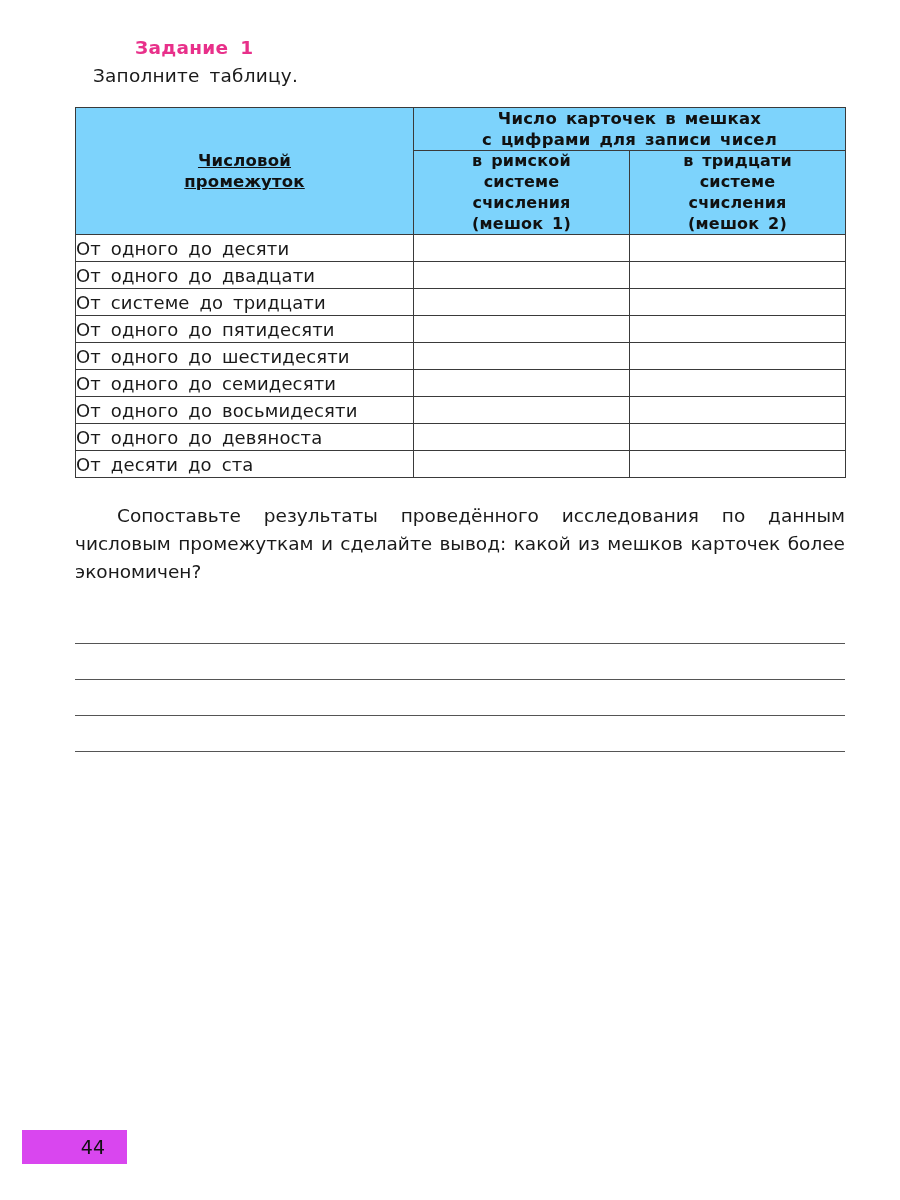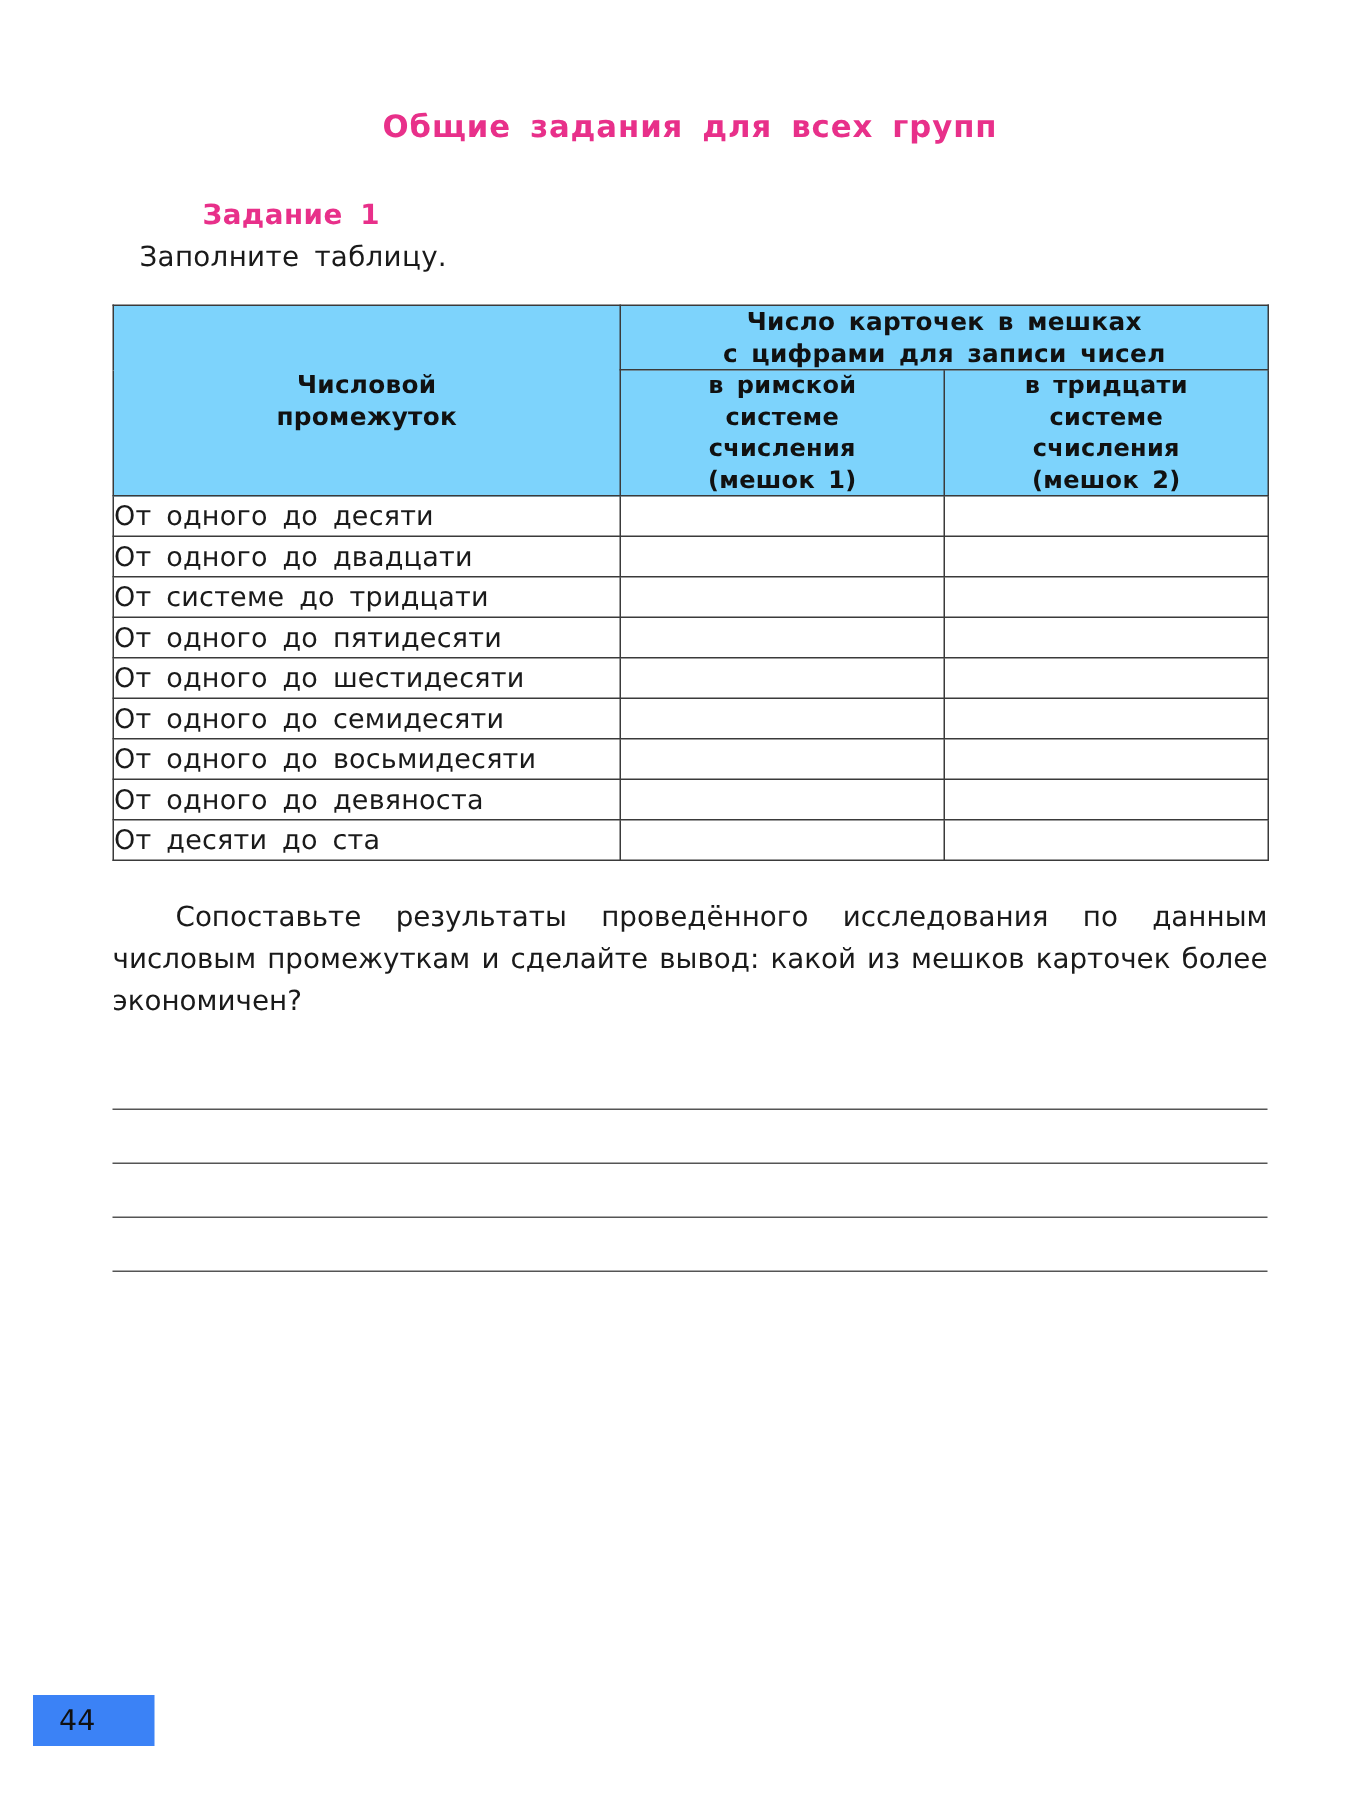--- a/index.html
+++ b/index.html
@@ -70,20 +70,21 @@
     font-weight: bold;
     text-align: center;
     font-size: 16.5px;
     line-height: 1.28;
     letter-spacing: 0.2px;
     word-spacing: 3px;
     padding: 9px 6px;
   }
   .hdr-left {
     vertical-align: middle;
+    text-decoration: underline;
   }
   .hdr-sub {
     font-size: 16px;
     padding: 10px 6px 12px;
     line-height: 1.3;
   }
   td.rowlabel {
     font-size: 18px;
     padding: 13px 0 13px 18px;
     word-spacing: 4px;
@@ -112,43 +113,42 @@
   }
   .wline {
     border-bottom: 1.2px solid #555;
     height: 35px;
   }
 
   .page-number-box {
     position: absolute;
     left: 22px;
     bottom: 36px;
-    width: 81px;
+    width: 105px;
     height: 34px;
-    background: #3b82f6;
+    background: #d946ef;
     display: flex;
     align-items: center;
-    justify-content: center;
+    justify-content: flex-end;
     padding-right: 22px;
     box-sizing: border-box;
   }
   .page-number {
     font-size: 19px;
     color: #111;
     font-weight: normal;
   }
 </style>
 </head>
 <body>
 
 <div class="page">
 
   <div class="content">
 
-    <div class="doc-title">Общие  задания  для  всех  групп</div>
 
     <div class="task-heading">Задание  1</div>
     <div class="task-instruction">Заполните  таблицу.</div>
 
     <table class="fill-table">
       <colgroup>
         <col style="width:338px">
         <col style="width:216px">
         <col style="width:216px">
       </colgroup>

